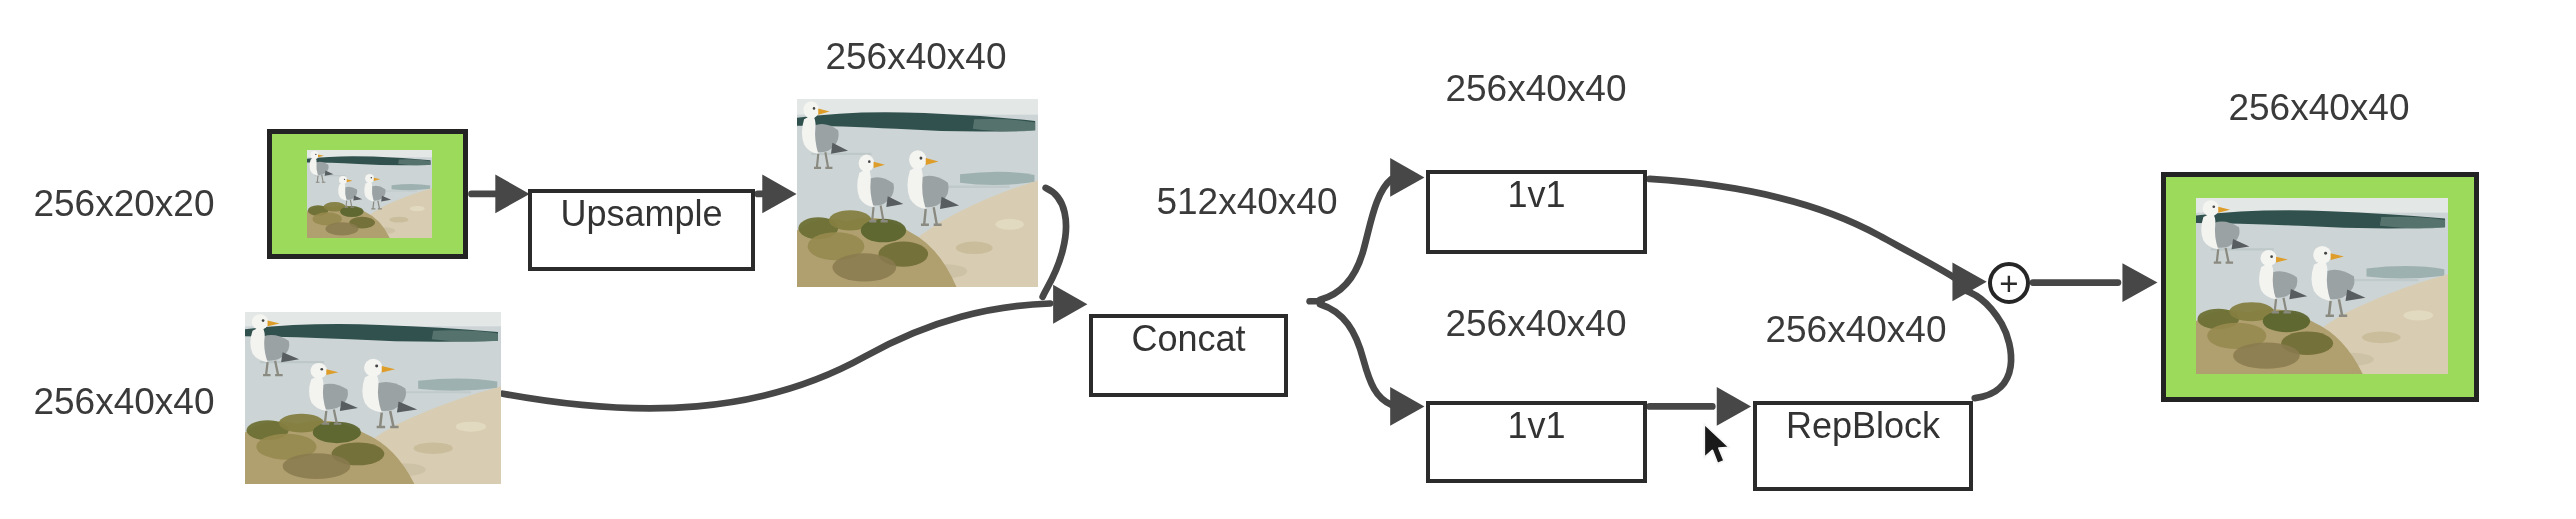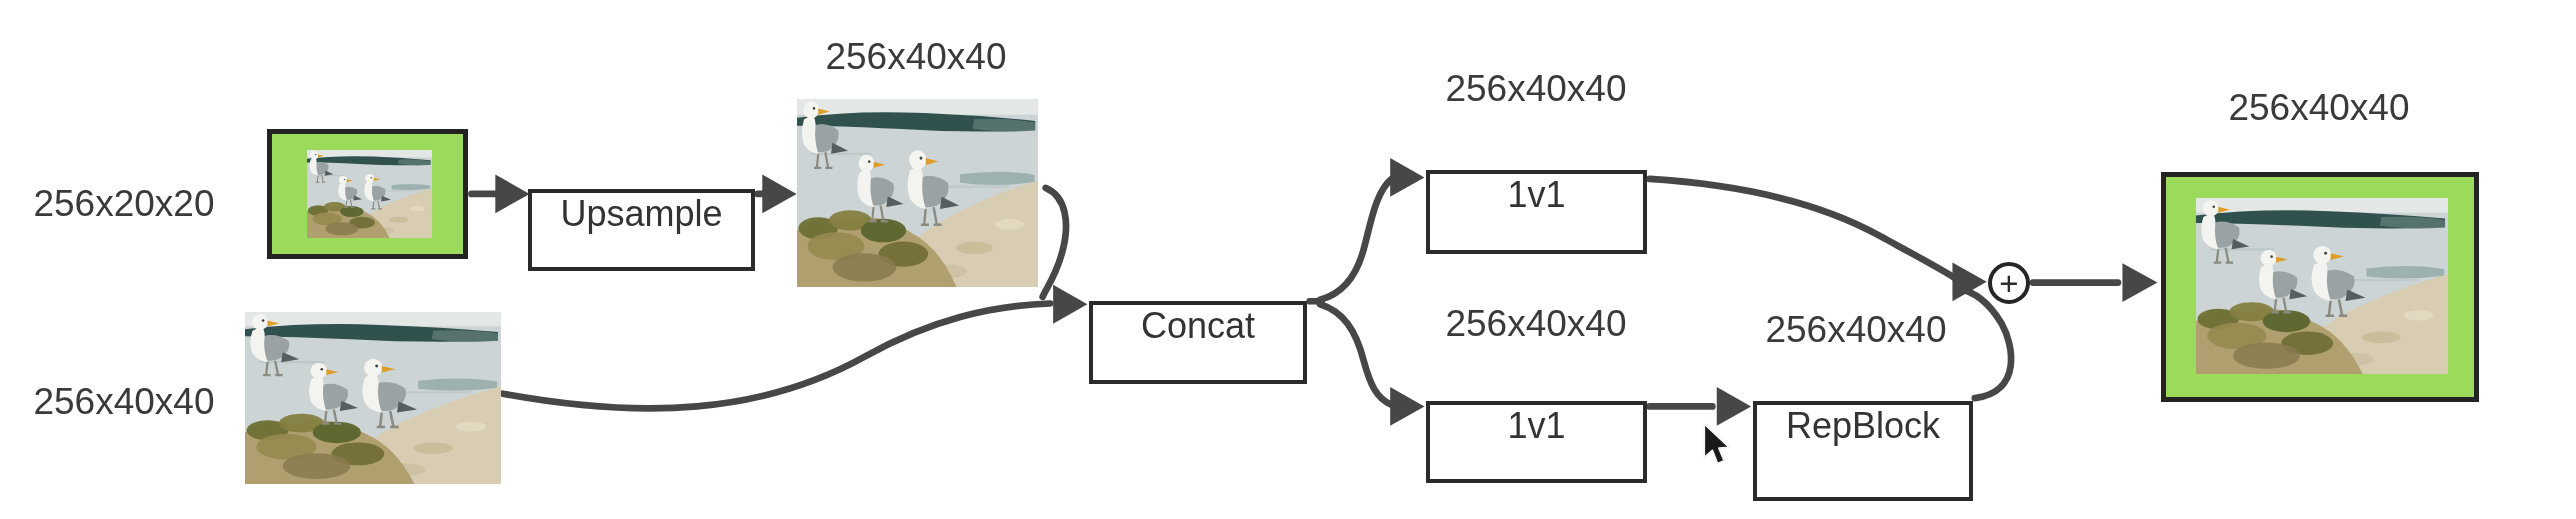--- a/index.html
+++ b/index.html
@@ -95,20 +95,21 @@
       <polygon points="1864,519 1910,545 1864,571"></polygon>
       <polygon points="2302,519 2348,545 2302,571"></polygon>
       <polygon points="2618,352 2664,378 2618,404"></polygon>
       <polygon points="2846,353 2893,379 2846,405"></polygon>
     </g>
   </svg>
 
   <div class="dim-label" style="left:27px;top:184px;">256x20x20</div>
   <div class="dim-label" style="left:27px;top:382px;">256x40x40</div>
   <div class="dim-label" style="left:819px;top:37px;">256x40x40</div>
+  <div class="dim-label" style="left:1150px;top:182px;">512x40x40</div>
   <div class="dim-label" style="left:1439px;top:69px;">256x40x40</div>
   <div class="dim-label" style="left:1439px;top:304px;">256x40x40</div>
   <div class="dim-label" style="left:1759px;top:310px;">256x40x40</div>
   <div class="dim-label" style="left:2222px;top:88px;">256x40x40</div>
 
   <div class="feature-frame" style="left:267px;top:129px;width:201px;height:130px;">
     <svg class="photo" style="left:35px;top:16.4px;" width="125" height="88" viewBox="0 0 340 240" preserveAspectRatio="none">
       <use href="#gulls"></use>
     </svg>
   </div>
@@ -118,33 +119,33 @@
   </div>
 
   <svg class="photo" style="left:797px;top:99px;" width="241" height="188" viewBox="0 0 340 240" preserveAspectRatio="none">
     <use href="#gulls"></use>
   </svg>
 
   <svg class="photo" style="left:245px;top:312px;" width="256" height="172" viewBox="0 0 340 240" preserveAspectRatio="none">
     <use href="#gulls"></use>
   </svg>
 
-  <div class="node-box" style="left:1089px;top:265px;width:218px;height:83px;">
+  <div class="node-box" style="left:1089px;top:278px;width:199px;height:83px;">
     <span>Concat</span>
   </div>
 
   <div class="node-box" style="left:1426px;top:134px;width:221px;height:84px;">
     <span>1v1</span>
   </div>
 
   <div class="node-box" style="left:1426px;top:365px;width:221px;height:82px;">
     <span>1v1</span>
   </div>
 
-  <div class="node-box" style="left:1753px;top:365px;width:220px;height:100px;">
+  <div class="node-box" style="left:1753px;top:365px;width:220px;height:90px;">
     <span>RepBlock</span>
   </div>
 
   <div class="add-node" style="left:1988px;top:262px;">
     <span>+</span>
   </div>
 
   <div class="feature-frame" style="left:2161px;top:172px;width:318px;height:230px;">
     <svg class="photo" style="left:30px;top:21px;" width="252" height="176" viewBox="0 0 340 240" preserveAspectRatio="none">
       <use href="#gulls"></use>

